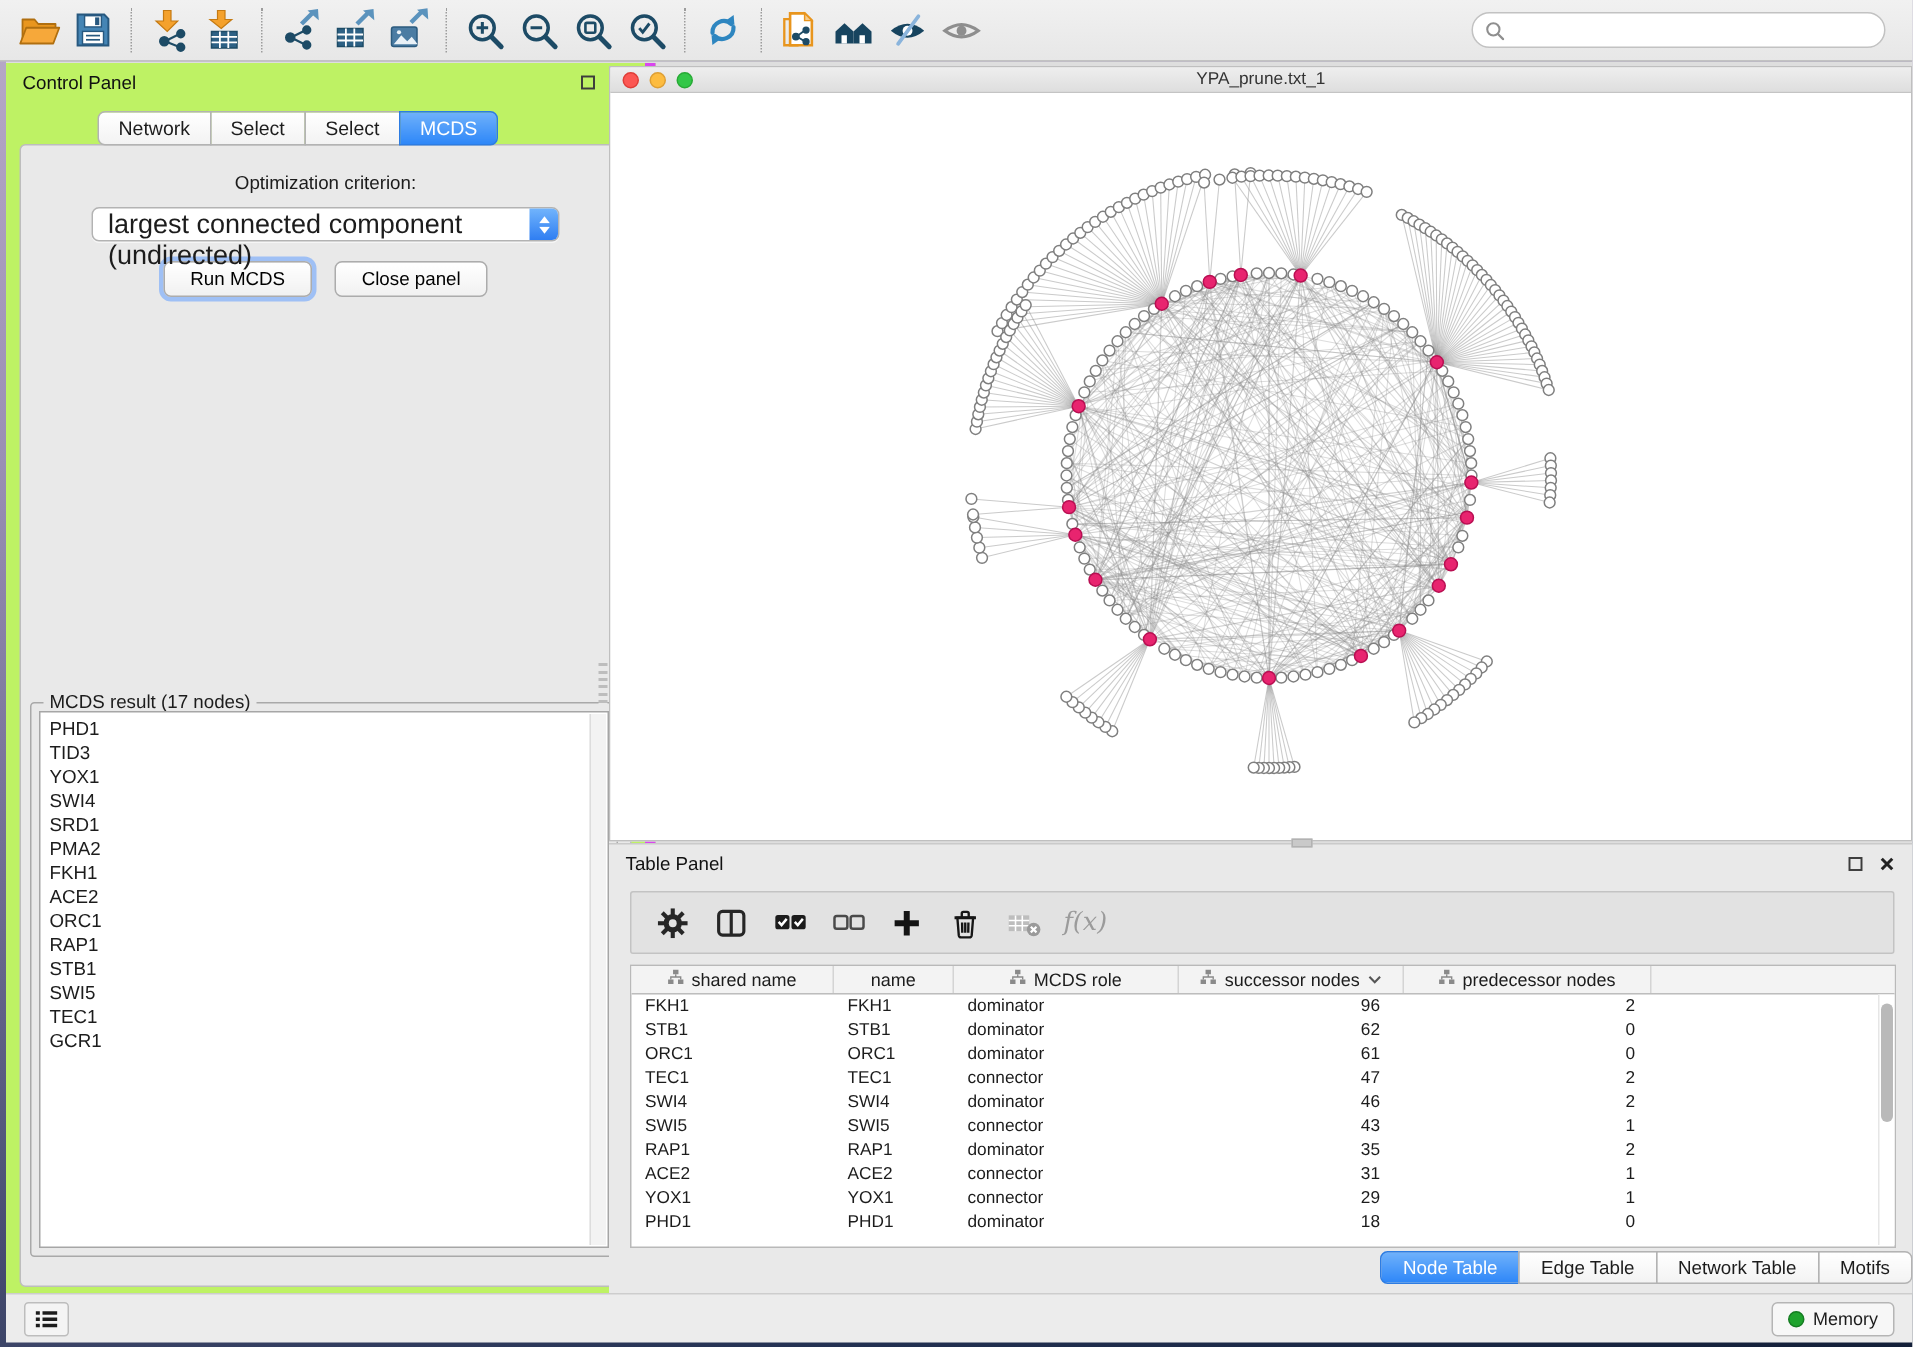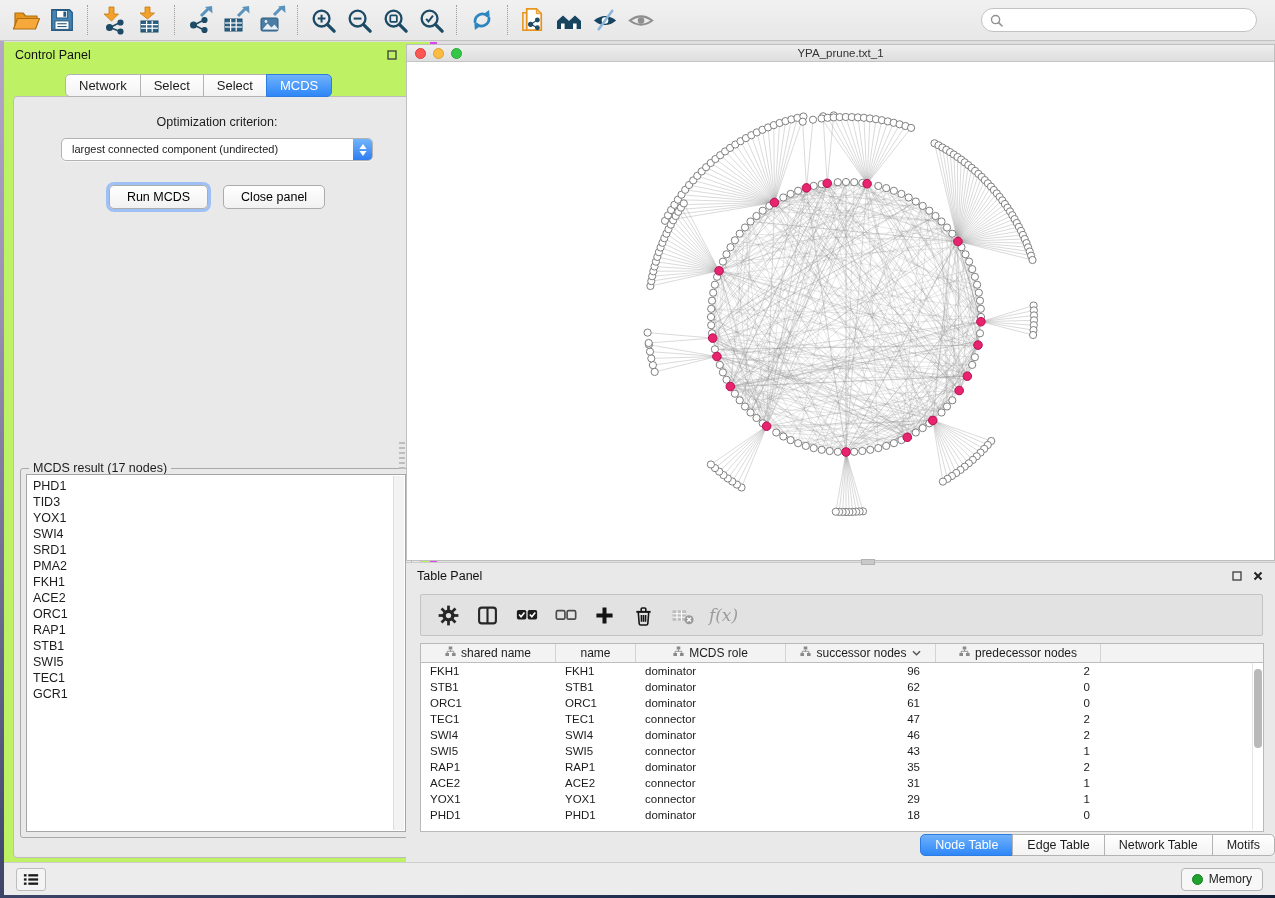--- a/index.html
+++ b/index.html
@@ -18,23 +18,23 @@
 .panel-header{height:25px;display:flex;align-items:center;padding:0 11px;font-size:12.5px;color:#111}
 .win-btns{margin-left:auto;display:flex;gap:9px;align-items:center}
 .win-btn{display:flex;align-items:center;justify-content:center;width:12px;height:12px}
 .cp-tabs{position:absolute;left:62px;top:32px;display:flex;z-index:2}
 .seg{border:1px solid #b3b3b3;background:linear-gradient(#ffffff,#f3f3f3);padding:3px 13px;font-size:13px;margin-left:-1px;cursor:default;white-space:nowrap}
 .seg:first-child{border-radius:5px 0 0 5px}
 .seg:last-child{border-radius:0 5px 5px 0}
 .seg.active{background:linear-gradient(#6fb1fb,#2e87f8);color:#fff;border-color:#2d7ce2}
 .cp-content{position:absolute;left:9px;right:9px;top:54px;bottom:4px;border:1px solid #bdbdbd;border-radius:4px;background:#e9e9e9}
 .opt-label{margin-top:18px;text-align:center;font-size:12.5px}
-.dropdown{position:relative;margin:9px auto 0;width:312px;height:23px;background:#fff;border:1px solid #b3b3b3;border-radius:5px;font-size:11px;line-height:21px;padding-left:10px;box-shadow:0 1px 0 rgba(255,255,255,.6)}
+.dropdown{position:relative;margin:9px auto 0;width:312px;height:23px;background:#fff;border:1px solid #b3b3b3;border-radius:5px;font-size:18px;line-height:21px;padding-left:10px;box-shadow:0 1px 0 rgba(255,255,255,.6)}
 .dropdown .stepper{position:absolute;right:0;top:0;bottom:0;width:19px;border-radius:0 4px 4px 0;background:linear-gradient(#71b4fc,#2f7ef2);display:flex;flex-direction:column;align-items:center;justify-content:center;gap:2px}
-.btn-row{margin-top:24px;display:flex;justify-content:center;gap:15px}
+.btn-row{margin-top:13px;display:flex;justify-content:center;gap:15px}
 .btn{height:24px;padding:0 17px;border-radius:5px;border:1px solid #acacac;background:linear-gradient(#ffffff,#f1f1f1);font-size:12.5px;font-family:"Liberation Sans",sans-serif}
 .btn.run{box-shadow:0 0 0 3px rgba(98,158,255,.55)}
 .result-box{position:absolute;left:6px;right:8px;top:371px;bottom:19px;border:1px solid #a9a9a9;border-radius:3px}
 .result-legend{position:absolute;top:-8px;left:8px;background:#e9e9e9;padding:0 4px;font-size:12.5px}
 .mcds-list{position:absolute;inset:5px;background:#fff;border:1px solid #a6a6a6;overflow:hidden;padding:3px 0 0 6px;font-size:12.5px;line-height:16px}
 .mcds-track{position:absolute;top:1px;bottom:1px;right:1px;width:11px;background:#f3f3f3;border-left:1px solid #ddd}
 .mcds-item{height:16px}
 
 .v-grip{position:absolute;left:395px;top:401px;width:6px;height:28px;background:repeating-linear-gradient(#bdbdbd 0 2px,#e9e9e9 2px 5px);z-index:3}
 

